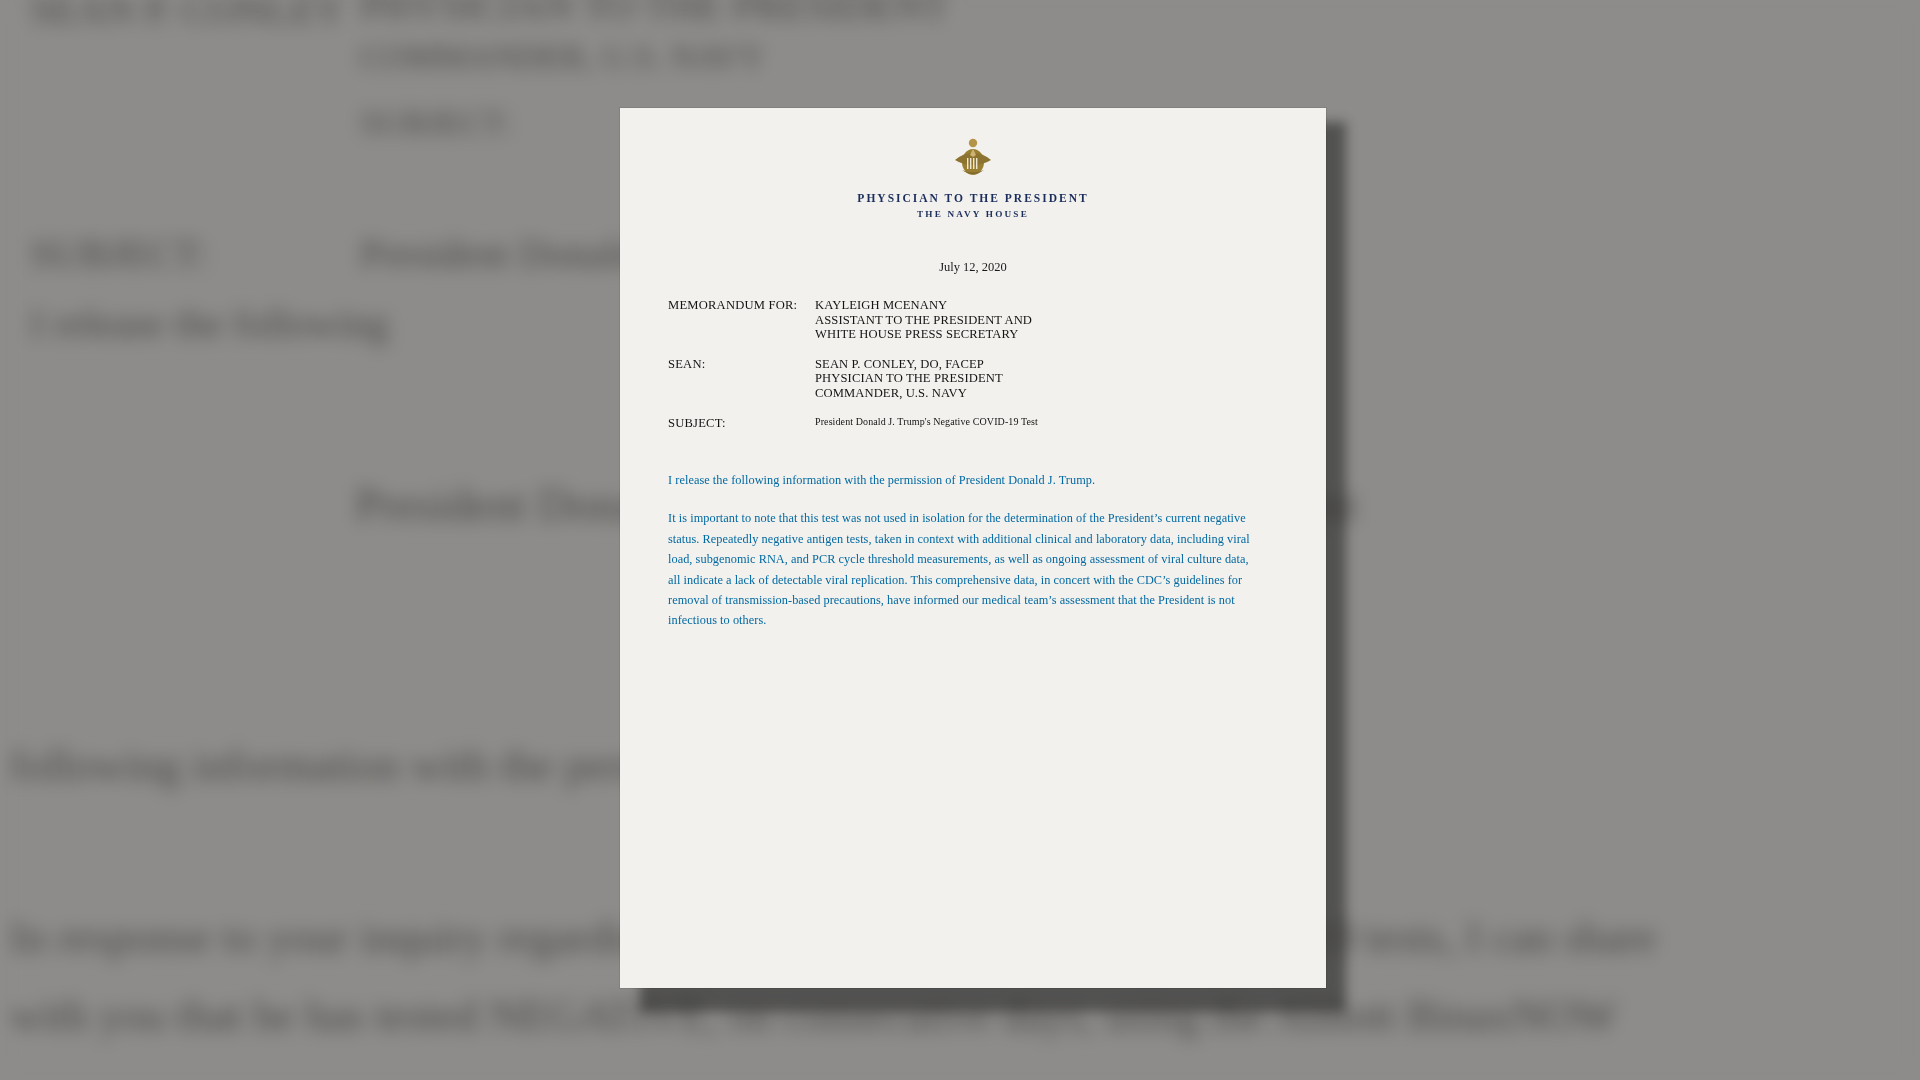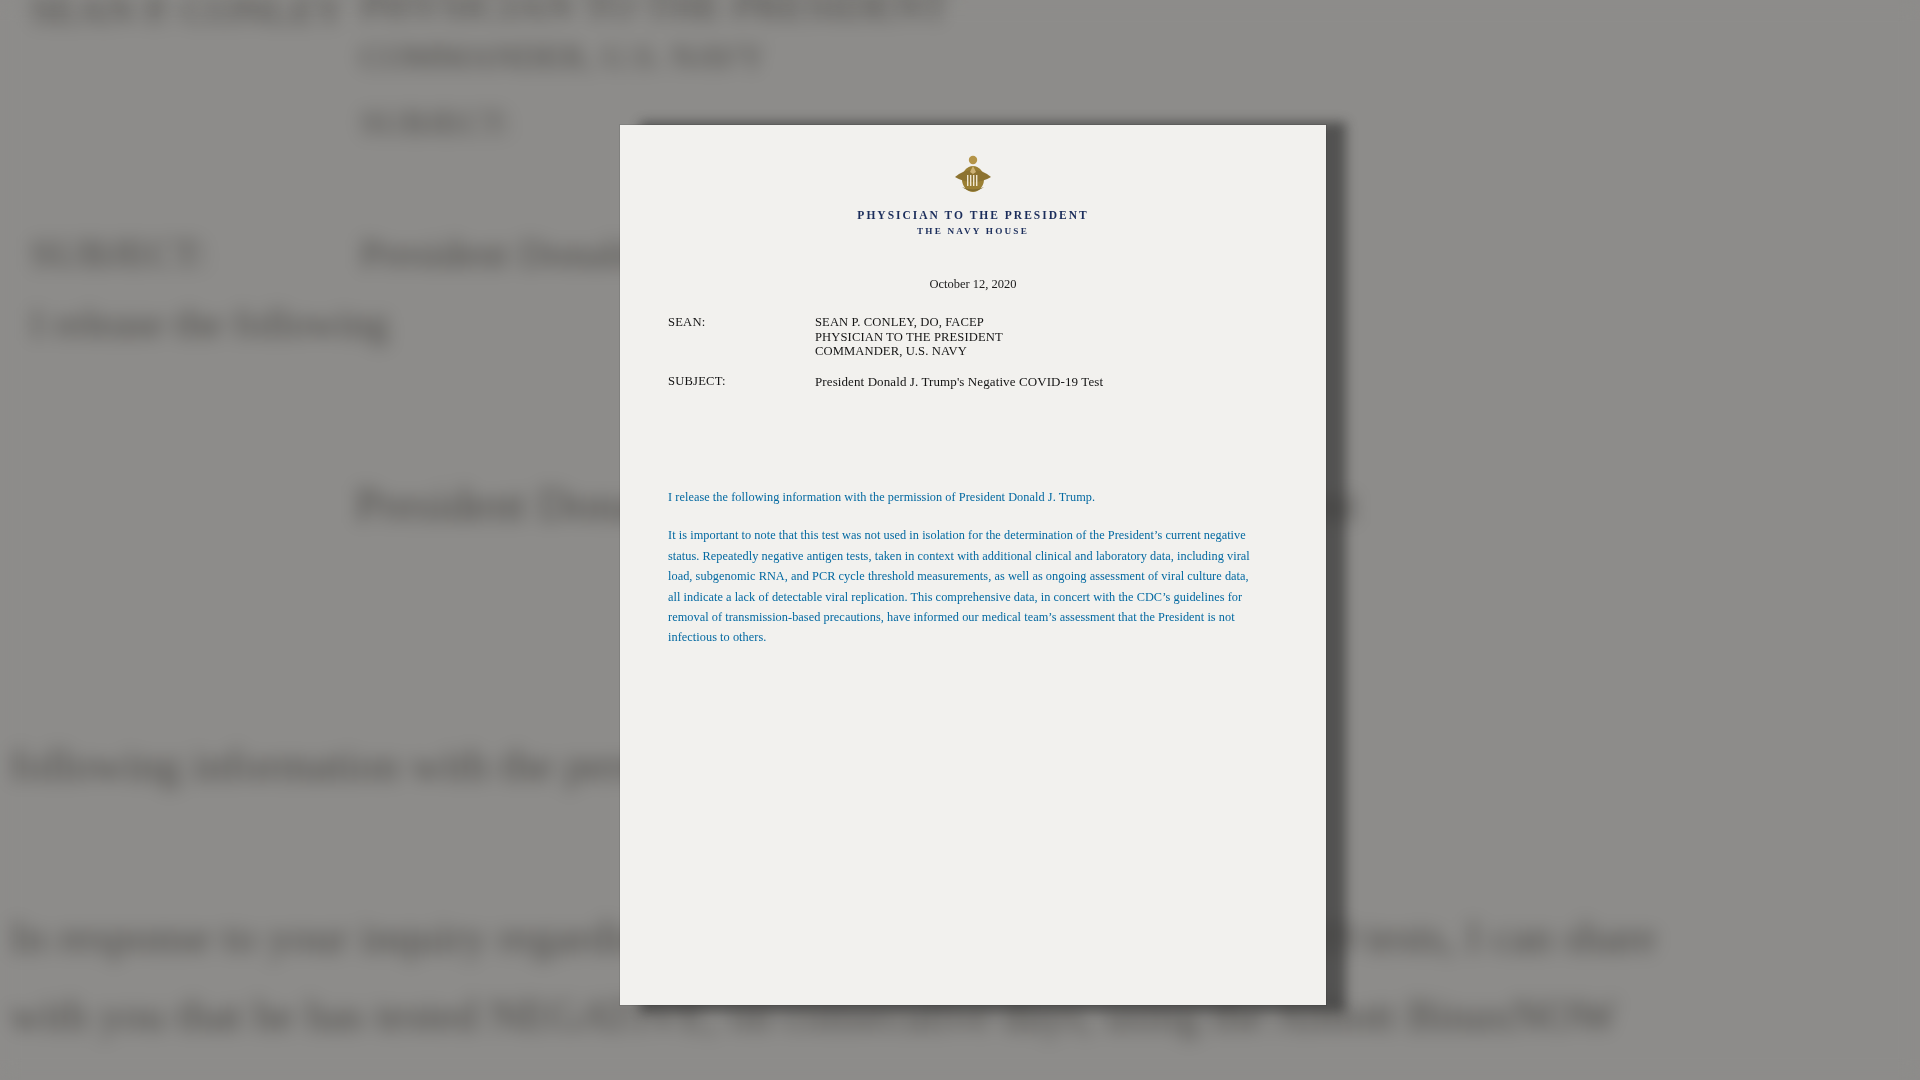--- a/index.html
+++ b/index.html
@@ -51,21 +51,21 @@
     height: 890px;
     background: #242424;
     opacity: 0.55;
     filter: blur(6px);
   }
 
   
   #document-page {
     position: absolute;
     left: 620px;
-    top: 125px;
+    top: 108px;
     width: 706px;
     height: 880px;
     background: #f2f1ee;
     box-shadow: 0 0 0 1px rgba(0,0,0,0.08);
     overflow: hidden;
   }
 
   .page-inner {
     position: relative;
     width: 100%;
@@ -141,21 +141,21 @@
     letter-spacing: 0.2px;
   }
   .memo-value {
     font-size: 12.6px;
     color: #141414;
     line-height: 1.16;
     letter-spacing: 0.1px;
   }
   .memo-value div { white-space: nowrap; }
   .memo-subject {
-    font-size: 13px;
+    font-size: 10px;
     color: #141414;
   }
 
   
   .doc-body {
     position: absolute;
     left: 48px;
     top: 362px;
     width: 596px;
     color: #0369a1;
@@ -212,24 +212,32 @@
             </g>
           </svg>
         </div>
       </div>
 
       <div class="letterhead">
         <div class="lh-line1">PHYSICIAN TO THE PRESIDENT</div>
         <div class="lh-line2">THE NAVY HOUSE</div>
       </div>
 
-      <div class="doc-date">October 12, 2020</div>
+      <div class="doc-date">July 12, 2020</div>
 
       <div class="memo-block">
 
+        <div class="memo-row">
+          <div class="memo-label">MEMORANDUM FOR:</div>
+          <div class="memo-value">
+            <div>KAYLEIGH MCENANY</div>
+            <div>ASSISTANT TO THE PRESIDENT AND</div>
+            <div>WHITE HOUSE PRESS SECRETARY</div>
+          </div>
+        </div>
 
         <div class="memo-row">
           <div class="memo-label">SEAN:</div>
           <div class="memo-value">
             <div>SEAN P. CONLEY, DO, FACEP</div>
             <div>PHYSICIAN TO THE PRESIDENT</div>
             <div>COMMANDER, U.S. NAVY</div>
           </div>
         </div>
 

